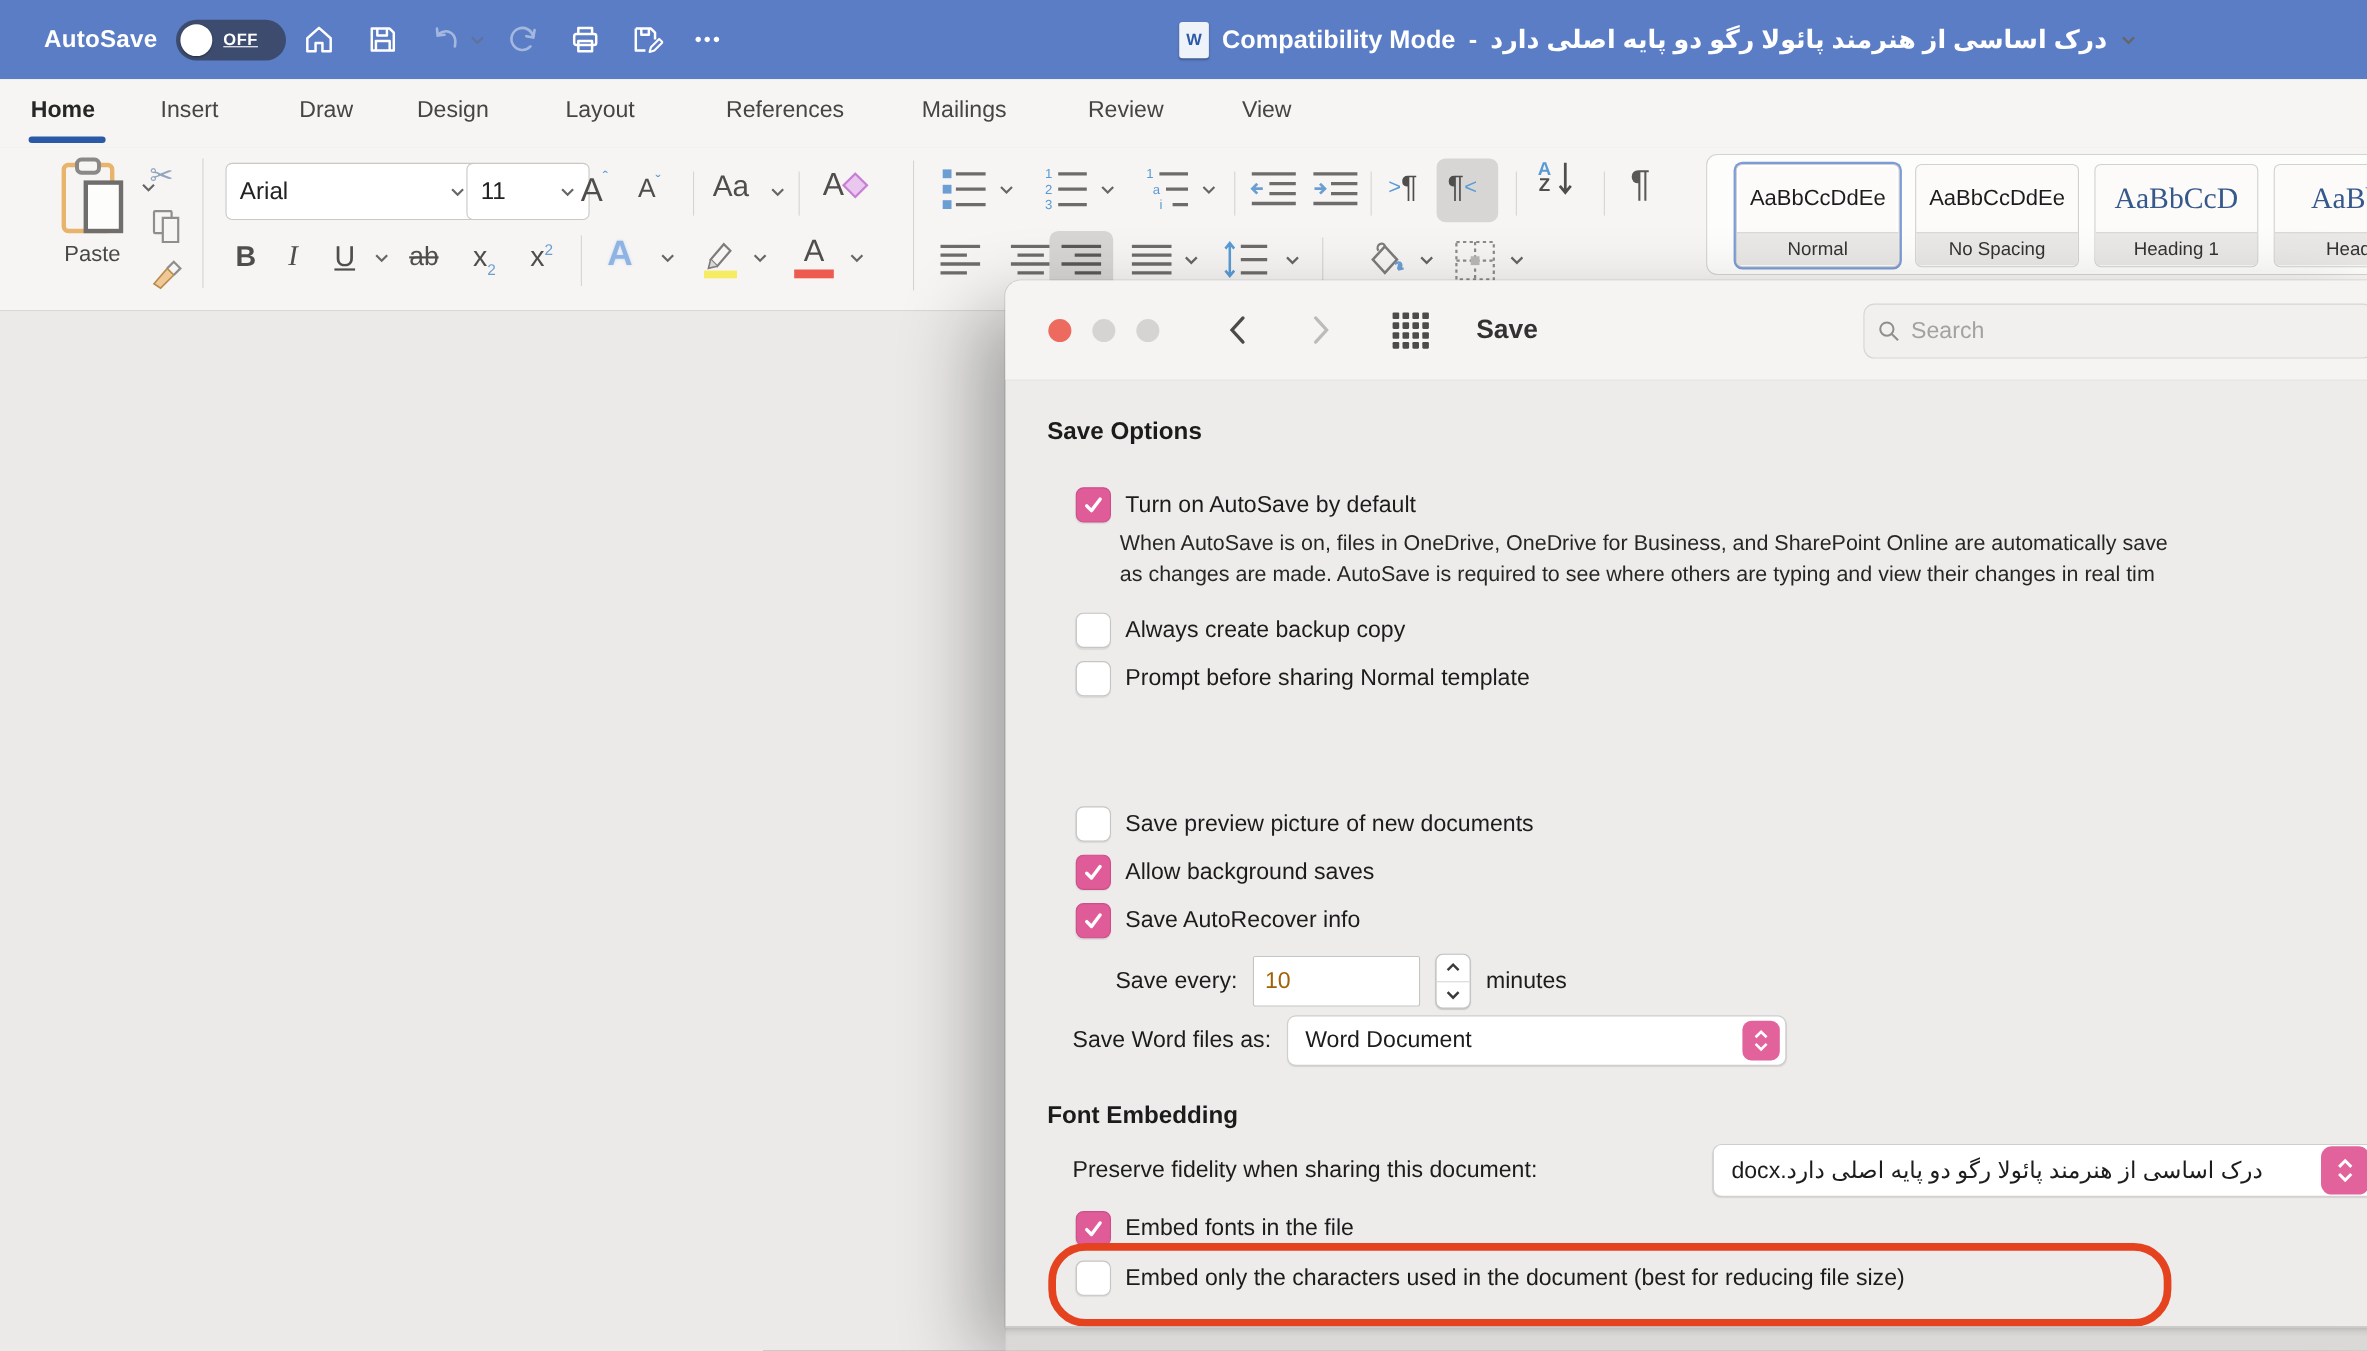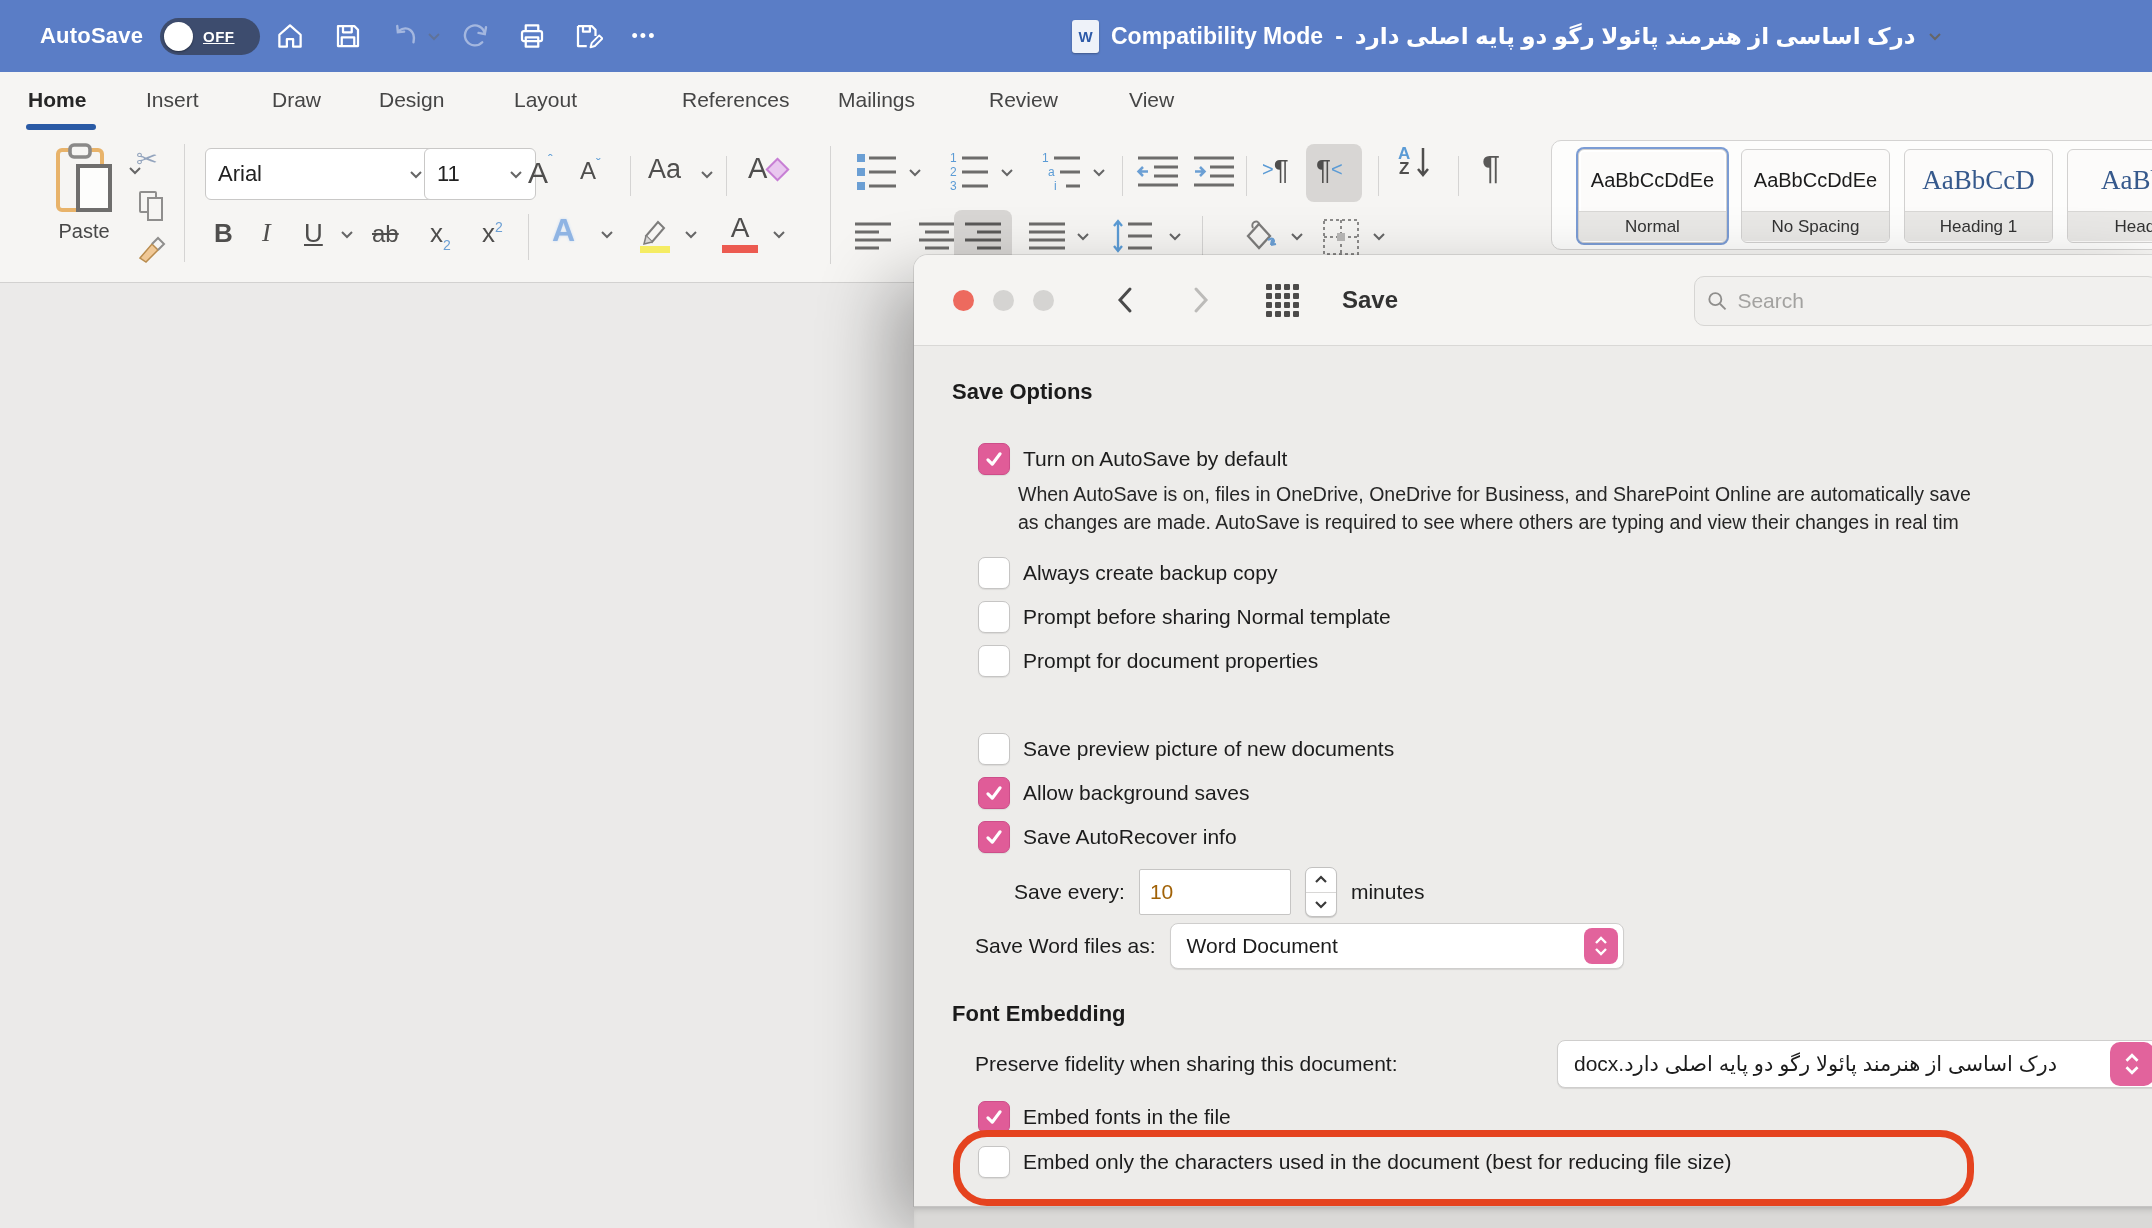--- a/index.html
+++ b/index.html
@@ -153,21 +153,21 @@
         </svg>
     </div>
   </div>
 
   <nav class="tabs">
     <span class="tab active" style="left:28px">Home</span>
     <span class="tab" style="left:146px">Insert</span>
     <span class="tab" style="left:272px">Draw</span>
     <span class="tab" style="left:379px">Design</span>
     <span class="tab" style="left:514px">Layout</span>
-    <span class="tab" style="left:682px">References</span>
+    <span class="tab" style="left:660px">References</span>
     <span class="tab" style="left:838px">Mailings</span>
     <span class="tab" style="left:989px">Review</span>
     <span class="tab" style="left:1129px">View</span>
     <span class="tab-underline"></span>
   </nav>
 
   <div class="ribbon">
 
     <span class="ab" style="left:52px;top:8px">
       <svg width="66" height="76" viewBox="0 0 33 38" fill="none">
@@ -437,24 +437,20 @@
     <span class="note" style="top:228px">When AutoSave is on, files in OneDrive, OneDrive for Business, and SharePoint Online are automatically save</span>
     <span class="note" style="top:256px">as changes are made. AutoSave is required to see where others are typing and view their changes in real tim</span>
 
     <div class="cbrow" style="top:302px">
       <span class="cb"></span>
       <span class="cblabel">Always create backup copy</span>
     </div>
     <div class="cbrow" style="top:346px">
       <span class="cb"></span>
       <span class="cblabel">Prompt before sharing Normal template</span>
-    </div>
-    <div class="cbrow" style="top:390px">
-      <span class="cb"></span>
-      <span class="cblabel">Prompt for document properties</span>
     </div>
     <div class="cbrow" style="top:478px">
       <span class="cb"></span>
       <span class="cblabel">Save preview picture of new documents</span>
     </div>
     <div class="cbrow" style="top:522px">
       <span class="cb on">
           <svg width="26" height="26" viewBox="0 0 30 30">
             <path d="M8 16 L13 21 L22 9" stroke="#fff" stroke-width="3.6" fill="none" stroke-linecap="round" stroke-linejoin="round"></path>
           </svg>

